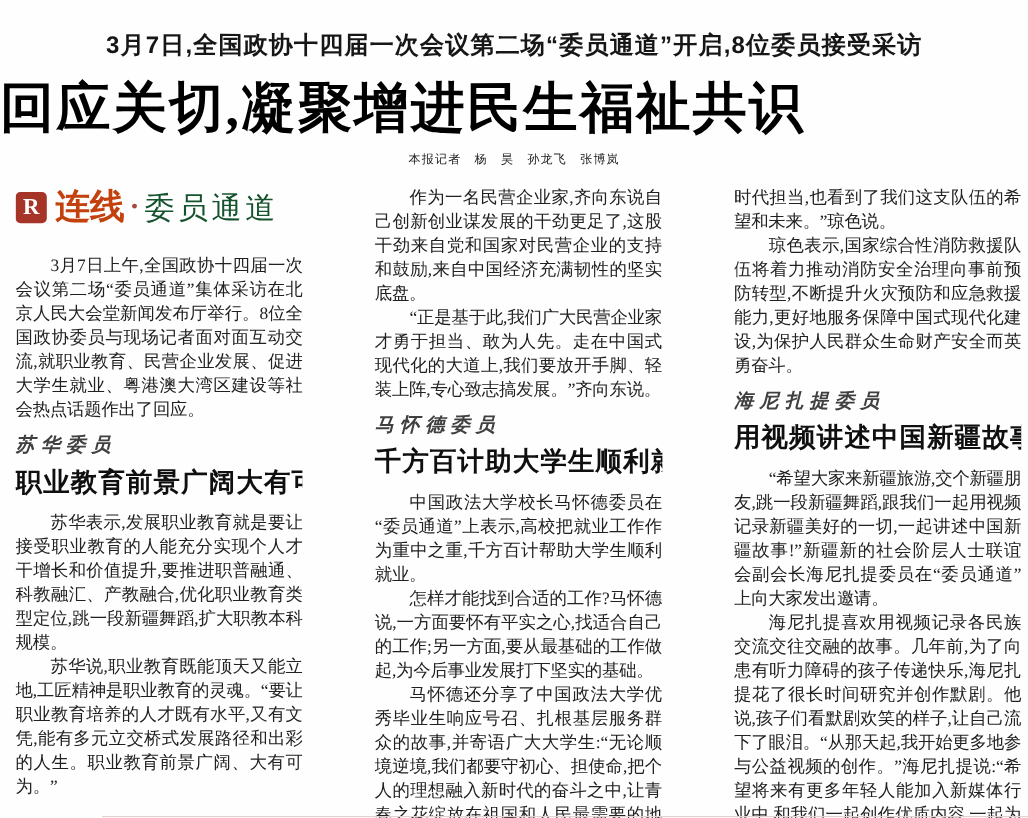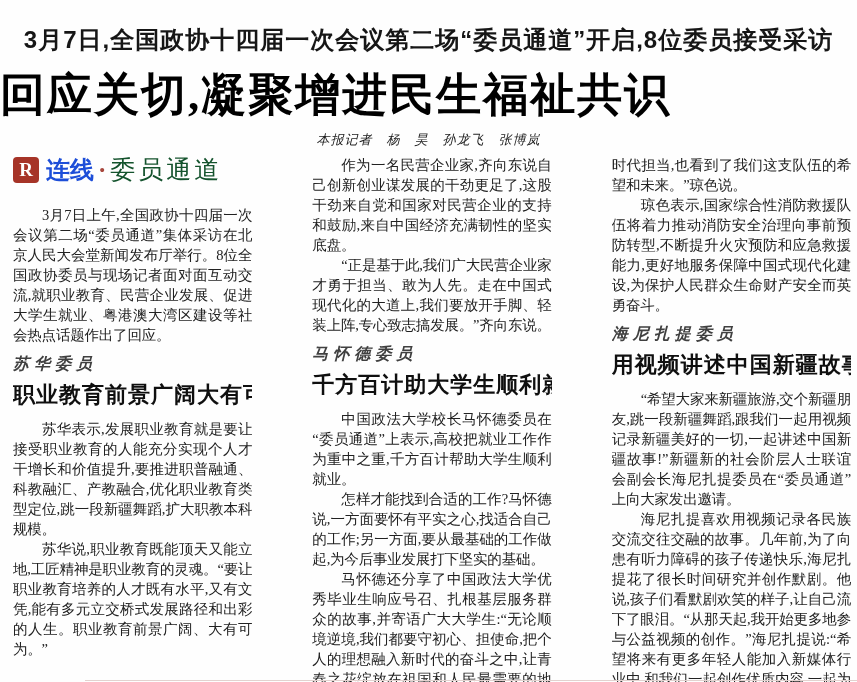--- a/index.html
+++ b/index.html
@@ -4,46 +4,46 @@
 <style>
   html,body{margin:0;padding:0;background:#ffffff;}
   .page{
     position:relative;width:857px;height:682px;overflow:hidden;background:#fefefe;
     font-family:"Liberation Serif","DejaVu Serif",serif;color:#212121;
   }
   
   .top-kicker{
     padding-top:24px;text-align:center;
     font-family:"Liberation Sans","DejaVu Sans",sans-serif;
-    font-weight:700;font-size:24px;letter-spacing:1px;color:#161616;
+    font-weight:700;font-size:20px;letter-spacing:1px;color:#161616;
   }
   .headline{
     margin:9px 0 6px;text-align:left;
     font-size:45px;font-weight:700;letter-spacing:2px;color:#000;
   }
   .byline{
-    text-align:center;font-size:13px;font-style:italic;letter-spacing:1px;color:#1d1d1d;
+    text-align:center;font-size:10px;letter-spacing:1px;color:#1d1d1d;
   }
   
   .columns{
     position:absolute;top:150px;left:13px;width:838px;bottom:0;
     display:flex;gap:24px;
   }
   .col{flex:1 1 0;overflow:hidden;min-width:0;}
   .pad-top{padding-top:5px;margin-left:36px;}
   
   .badge{display:flex;align-items:center;margin:3px 0 19px;}
   .badge-logo{
     width:26px;height:26px;border-radius:4px;background:#a63428;color:#fff;
     font:700 19px/26px "Liberation Serif",serif;text-align:center;margin-right:7px;
     flex:0 0 auto;
   }
   .badge-bold{
     font-family:"Liberation Sans","DejaVu Sans",sans-serif;
-    font-weight:700;font-size:24px;color:#1d4ed8;white-space:nowrap;
+    font-weight:700;font-size:29px;color:#c2410c;white-space:nowrap;
   }
   .badge-dot{font-size:25px;font-weight:700;color:#a8473d;margin:0 4px;}
   .badge-light{font-size:25px;color:#14532d;letter-spacing:3px;white-space:nowrap;}
   
   .body{
     margin:0;font-size:14.5px;line-height:20px;letter-spacing:-0.2px;
     text-align:justify;text-indent:2em;color:#212121;
   }
   .no-indent{text-indent:0;}
   .kicker{

